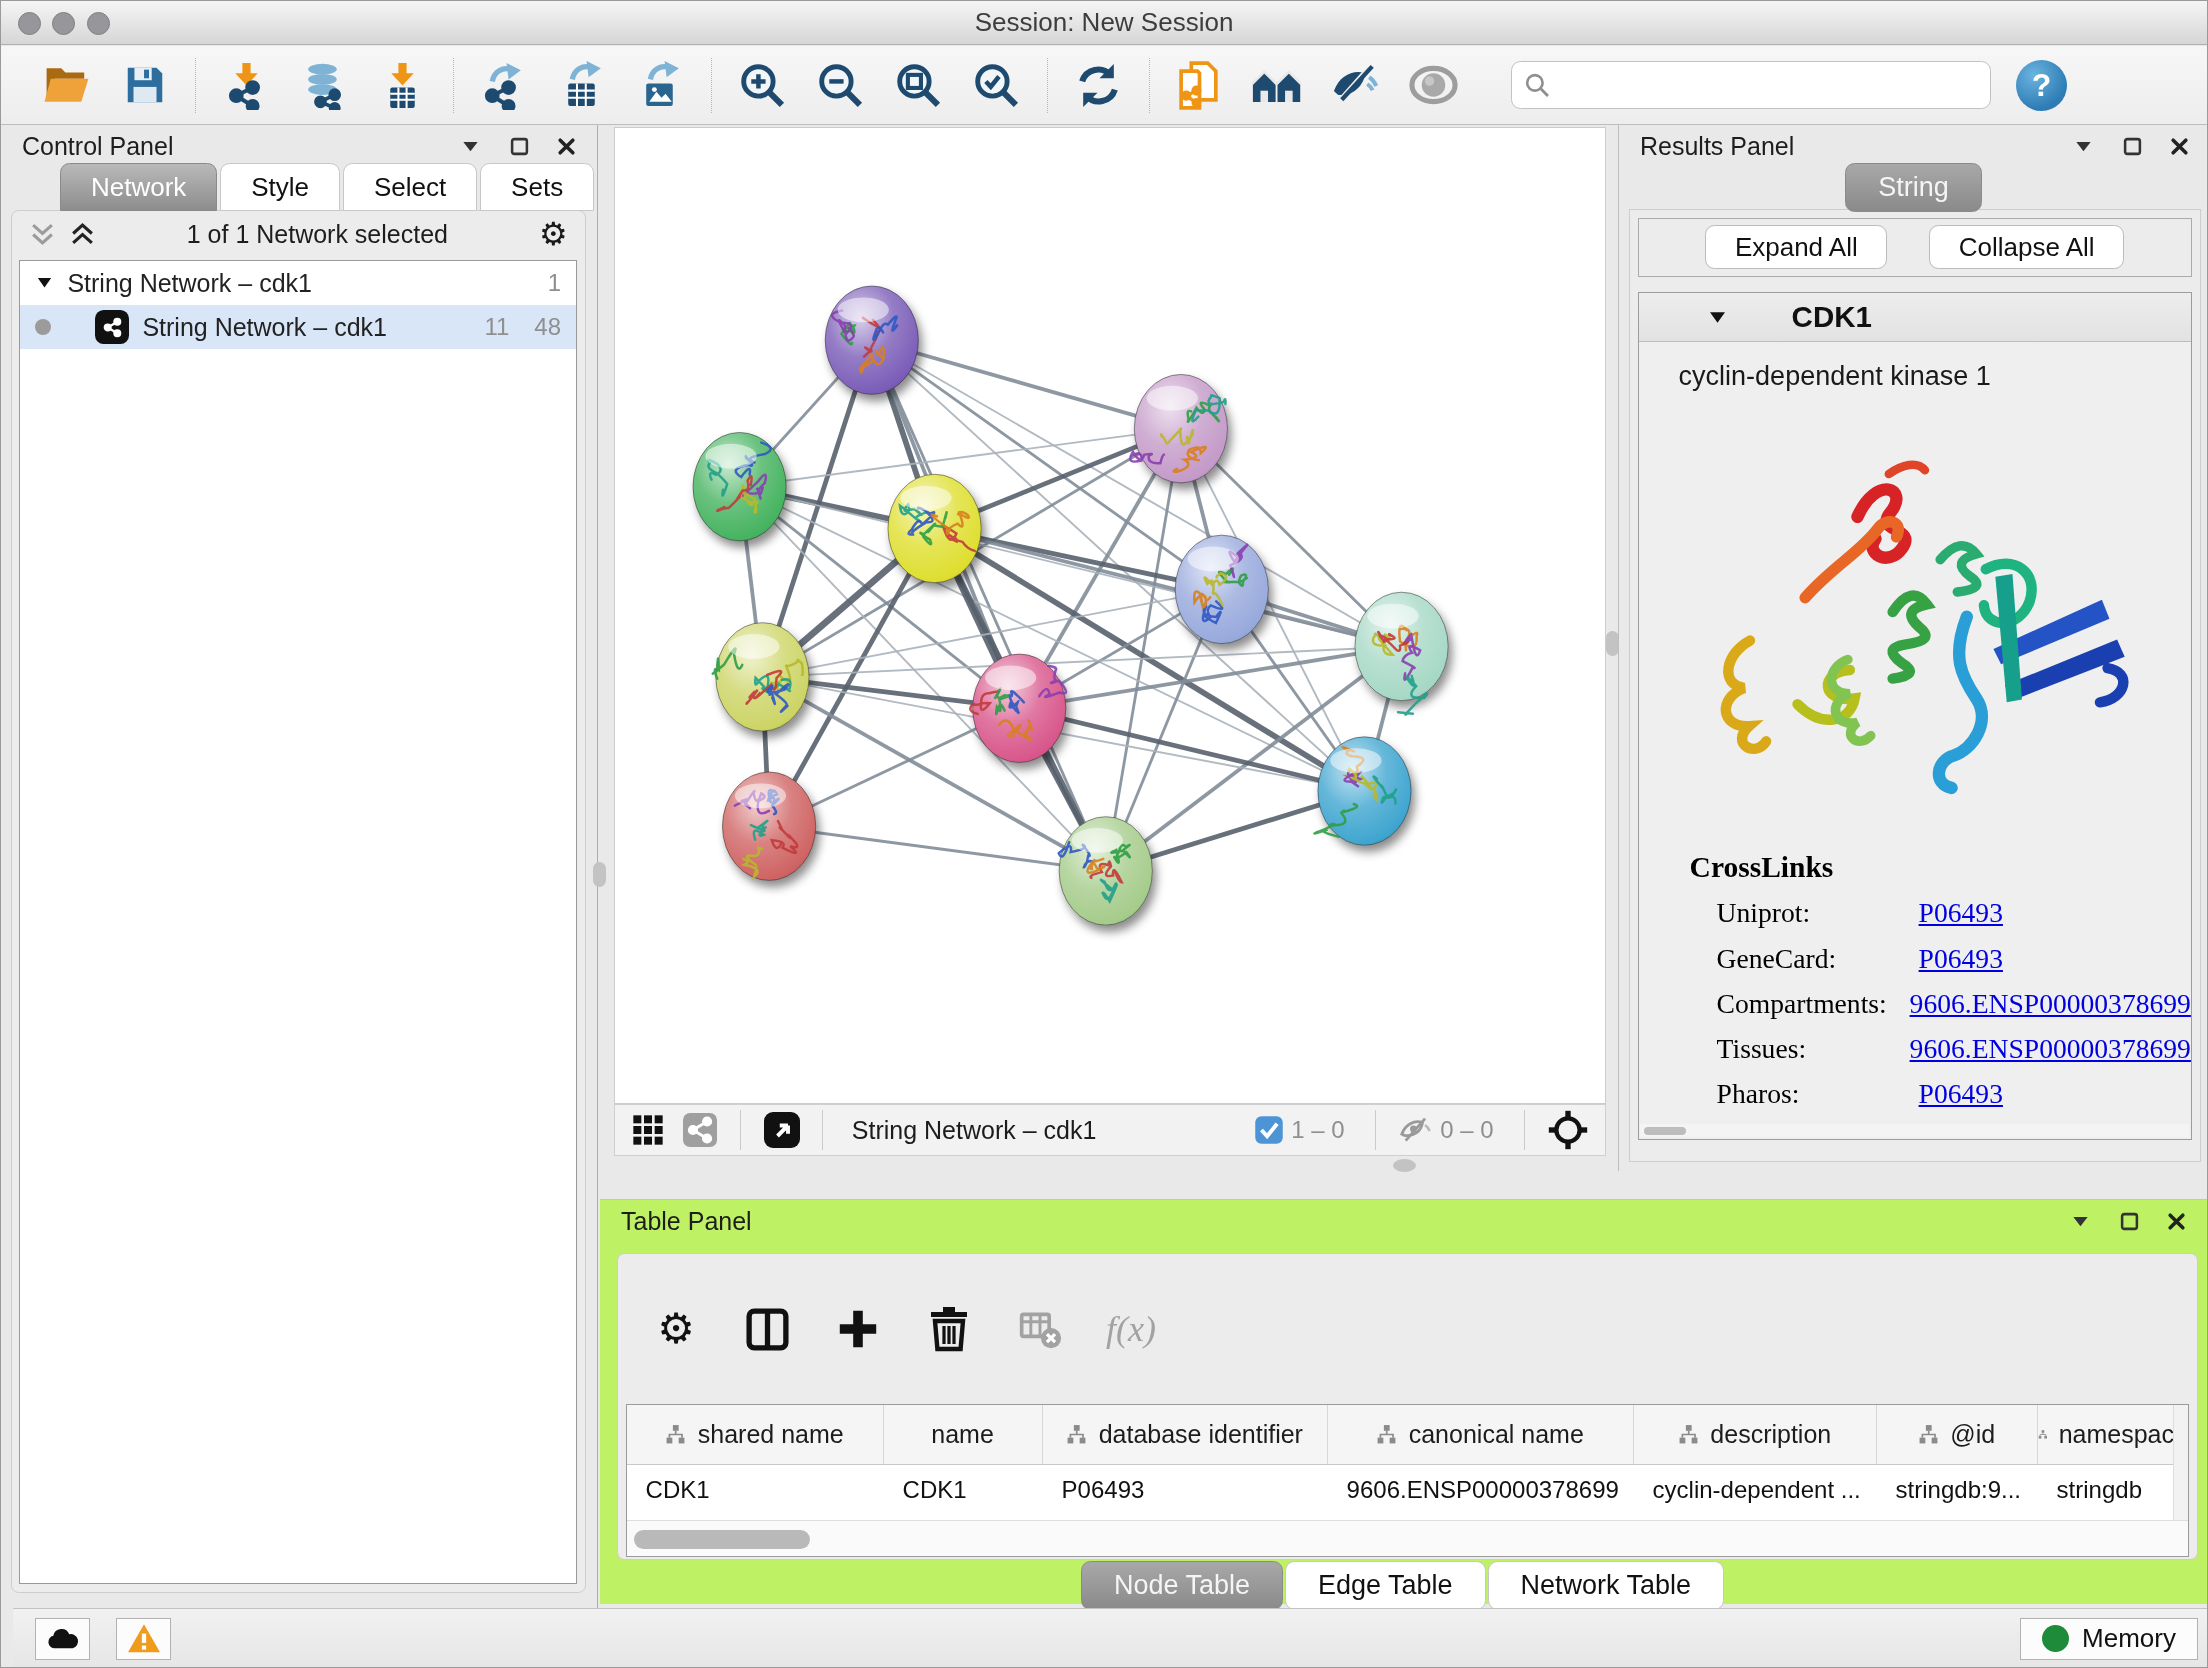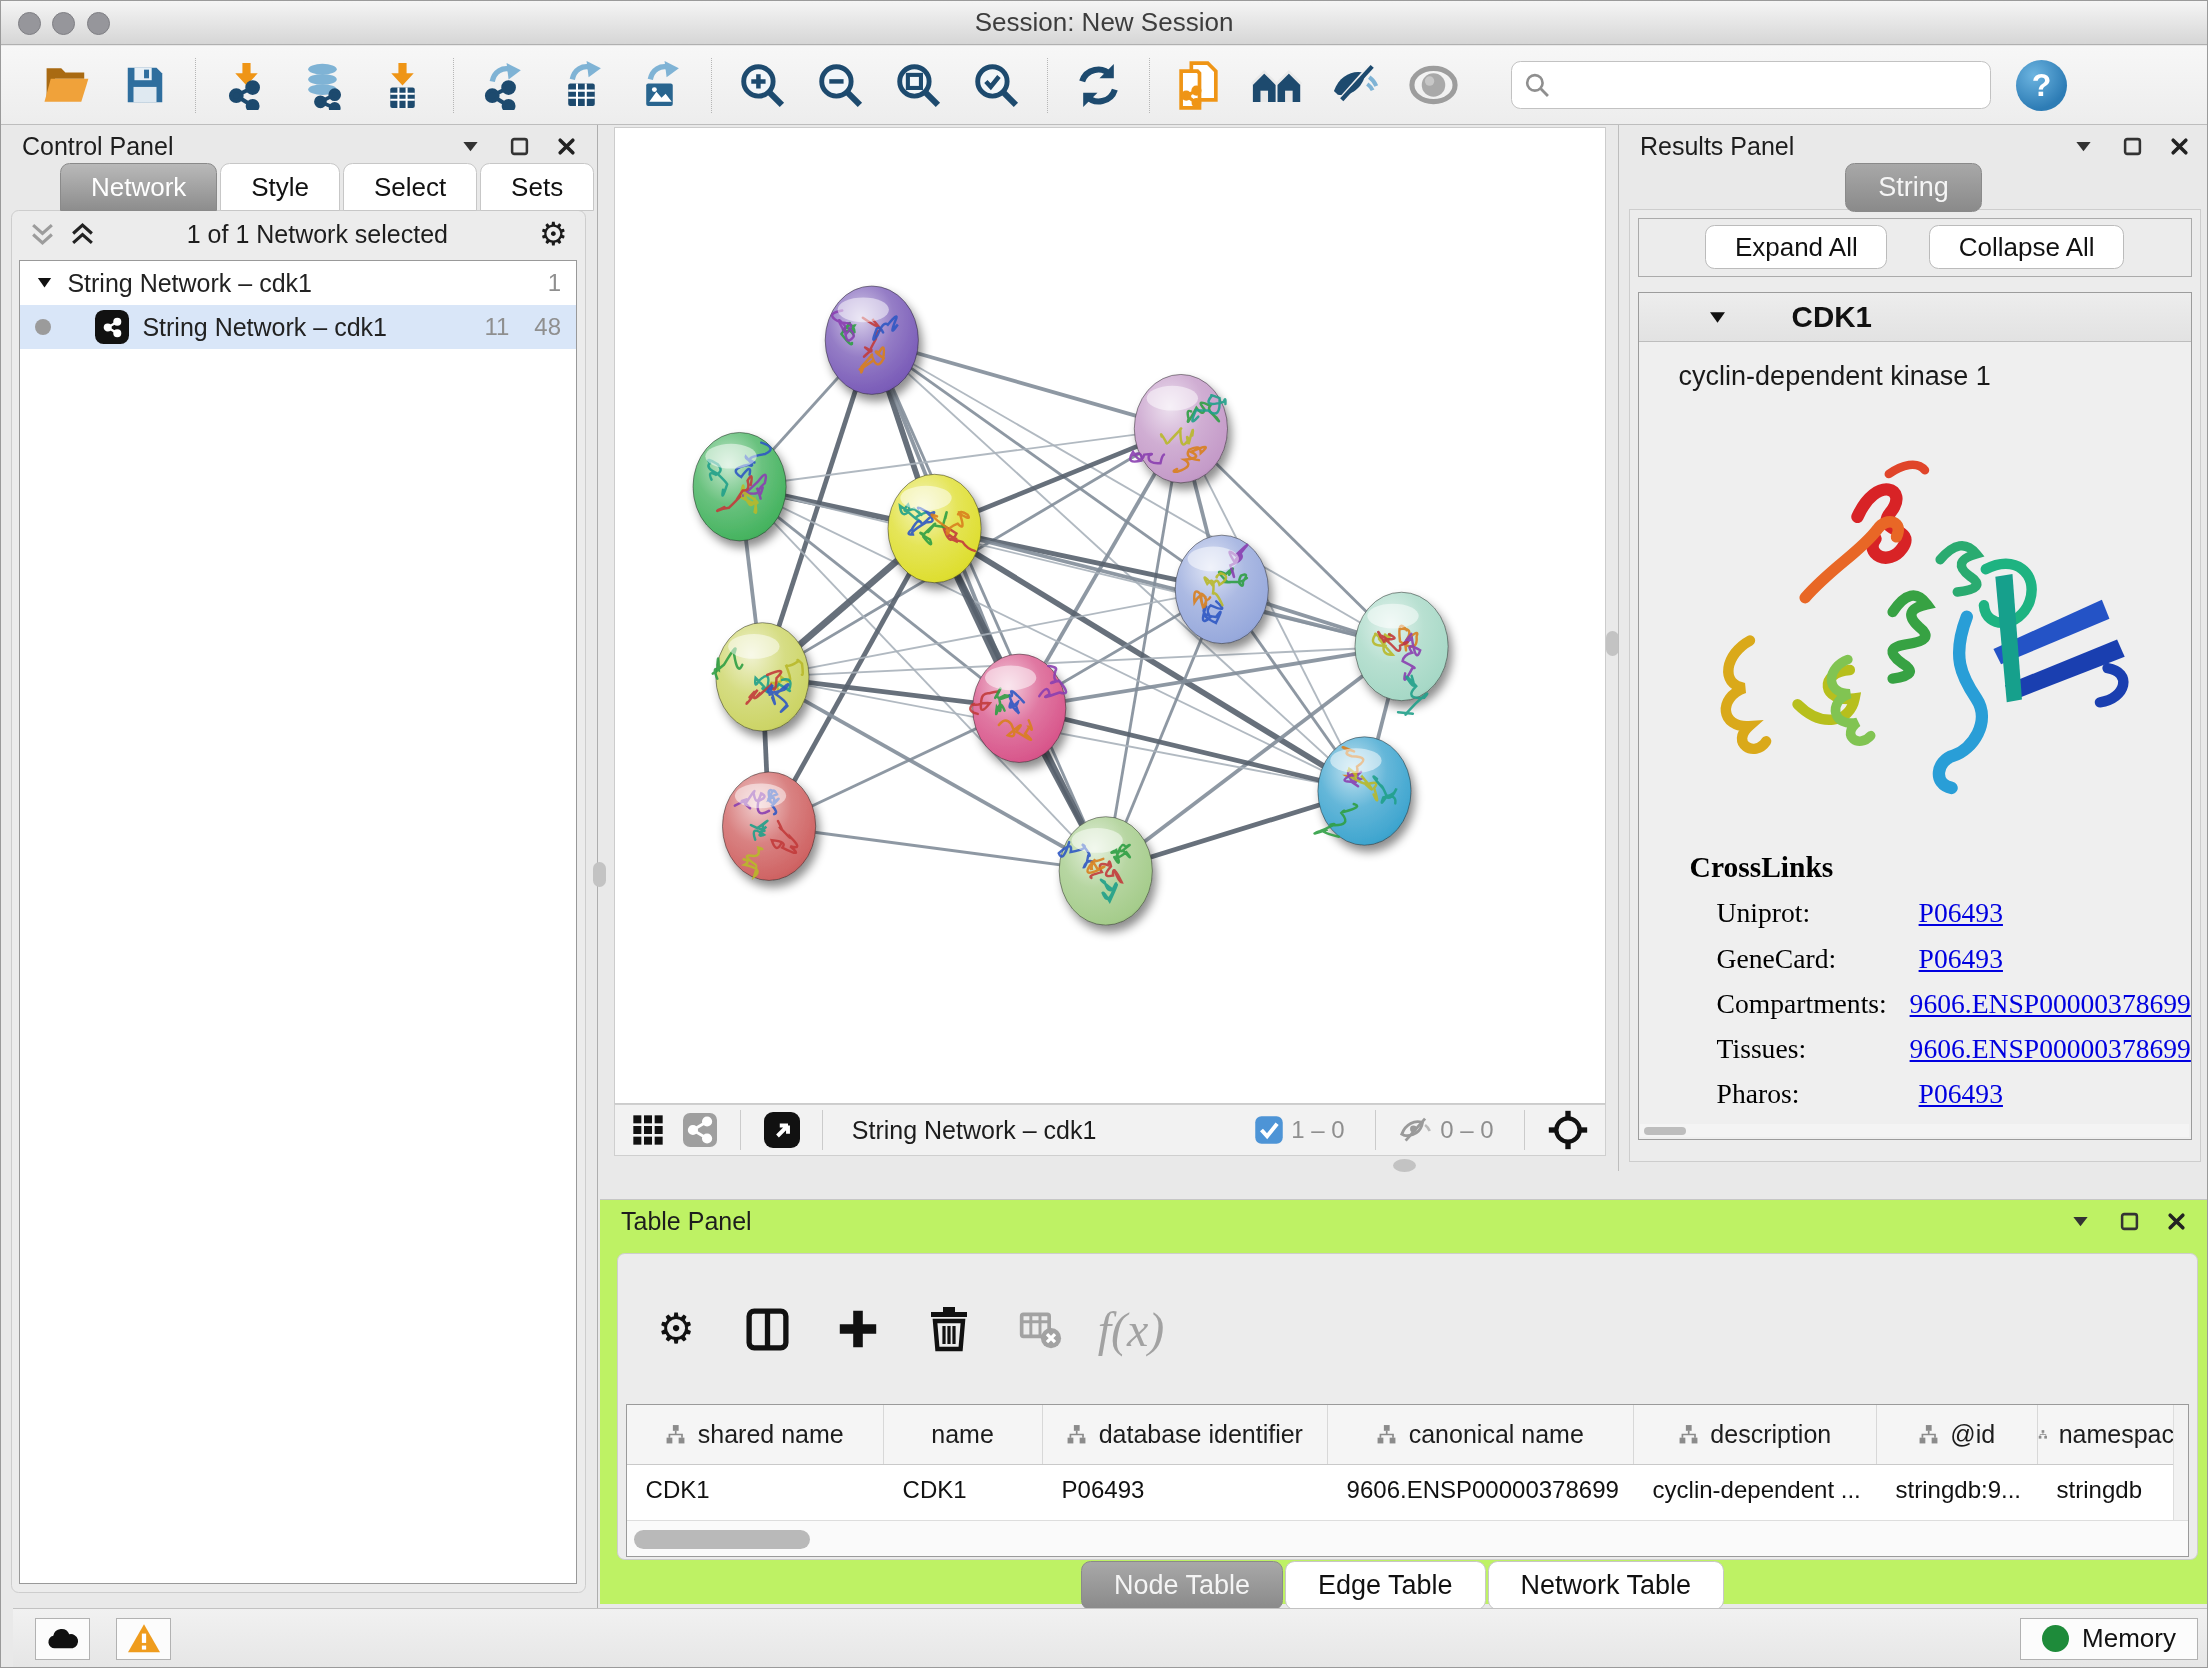--- a/index.html
+++ b/index.html
@@ -90,21 +90,21 @@
   .rp-scroll{position:absolute;left:1.9px;right:1.9px;bottom:1.9px;height:13.3px;background:#f4f4f4;}
   .rp-thumb{position:absolute;left:3.8px;top:2.9px;width:42px;height:8.6px;background:#bdbdbd;border-radius:4.8px;}
   
   .table-panel{position:absolute;left:599px;top:1170px;right:0;bottom:63px;background:#bef264;
     border-top:1px solid #c6c6c6;margin-top:28px;}
   .tp-card{position:absolute;left:17px;right:9.5px;top:53px;bottom:44px;background:#ececec;
     border:1px solid #cdcdcd;border-radius:7.6px;}
   .tp-toolbar{height:150px;display:flex;align-items:center;padding-left:28.5px;gap:32px;}
   .tpbtn{width:59px;height:59px;display:flex;align-items:center;justify-content:center;}
   .tp-gear{font-size:42px;color:#111;line-height:1;}
-  .fx{font-family:"Liberation Serif",serif;font-style:italic;font-size:48px;color:#a2a2a2;}
+  .fx{font-family:"Liberation Serif",serif;font-style:italic;font-size:36px;color:#a2a2a2;}
   .tbox{position:absolute;left:7.6px;right:7.6px;top:150px;bottom:1.9px;background:#fff;border:1px solid #9a9a9a;
     display:flex;flex-direction:column;overflow:hidden;}
   .tgrid{display:grid;grid-template-columns:257px 159px 285px 306px 243px 161px minmax(0,1fr);}
   .thead{background:#f5f5f5;border-bottom:1px solid #c9c9c9;}
   .th{height:59px;display:flex;align-items:center;justify-content:center;gap:11.4px;font-size:25px;
     border-right:1px solid #d8d8d8;color:#1c1c1c;overflow:hidden;white-space:nowrap;}
   .td{height:49px;display:flex;align-items:center;padding-left:19px;font-size:24px;color:#111;
     overflow:hidden;white-space:nowrap;}
   .tbody-fill{flex:1;background:#fff;}
   .hscroll{height:36px;background:#fafafa;border-top:1px solid #ddd;position:relative;}

